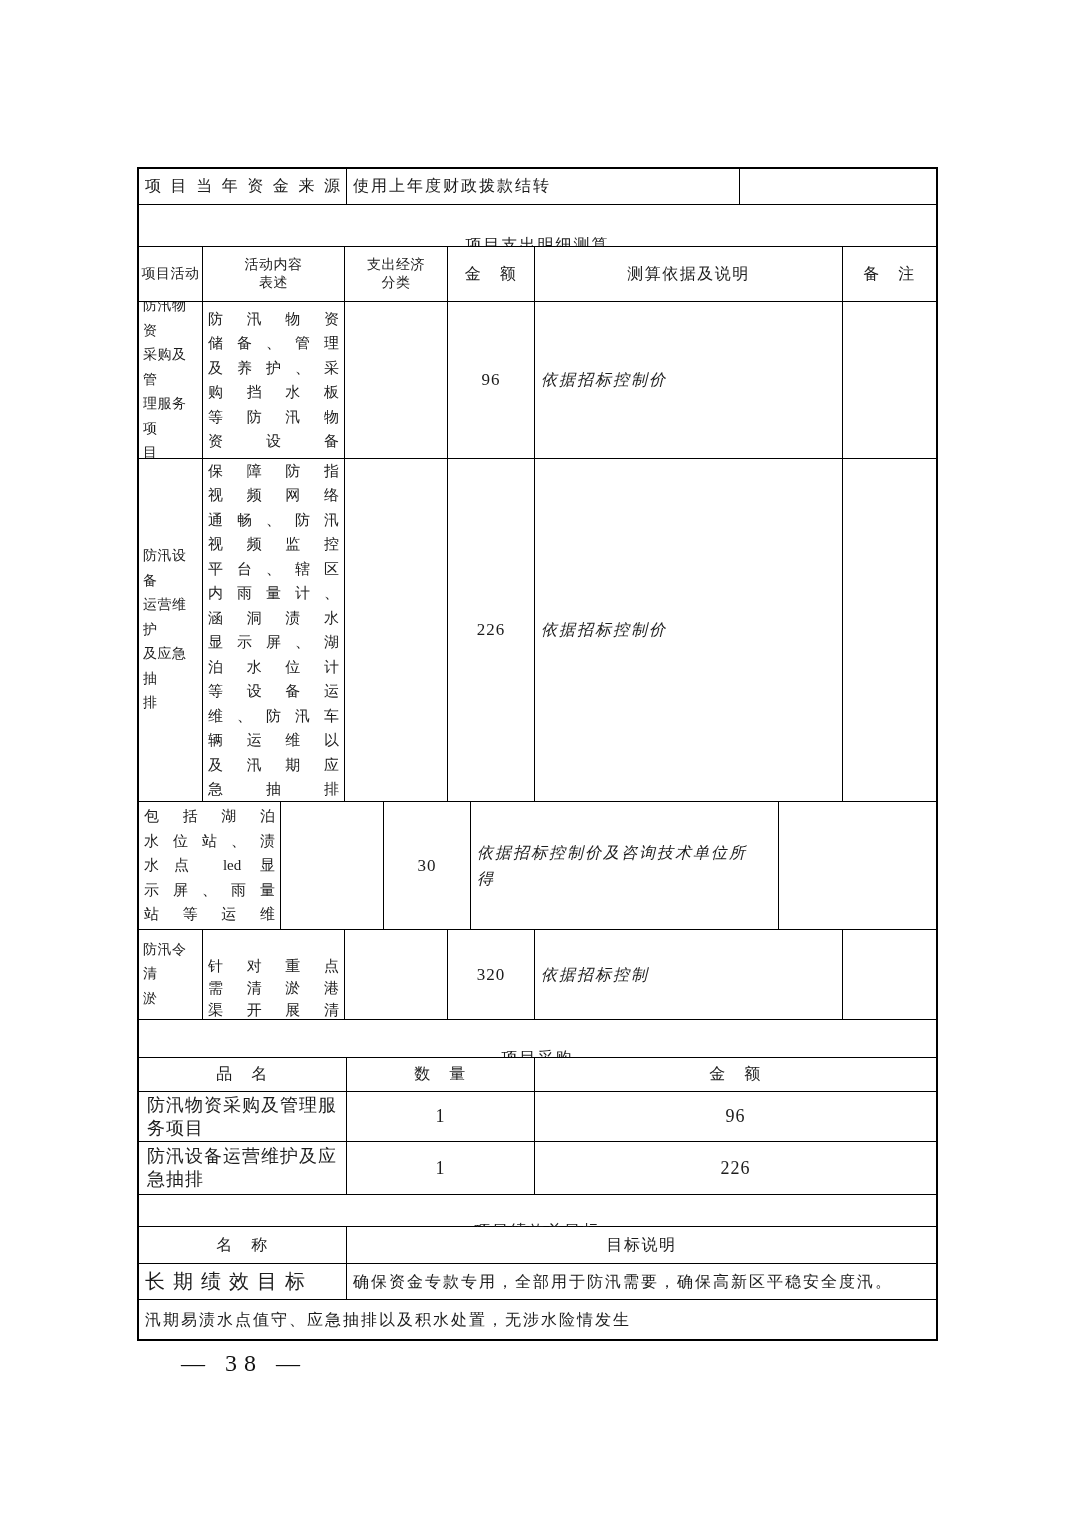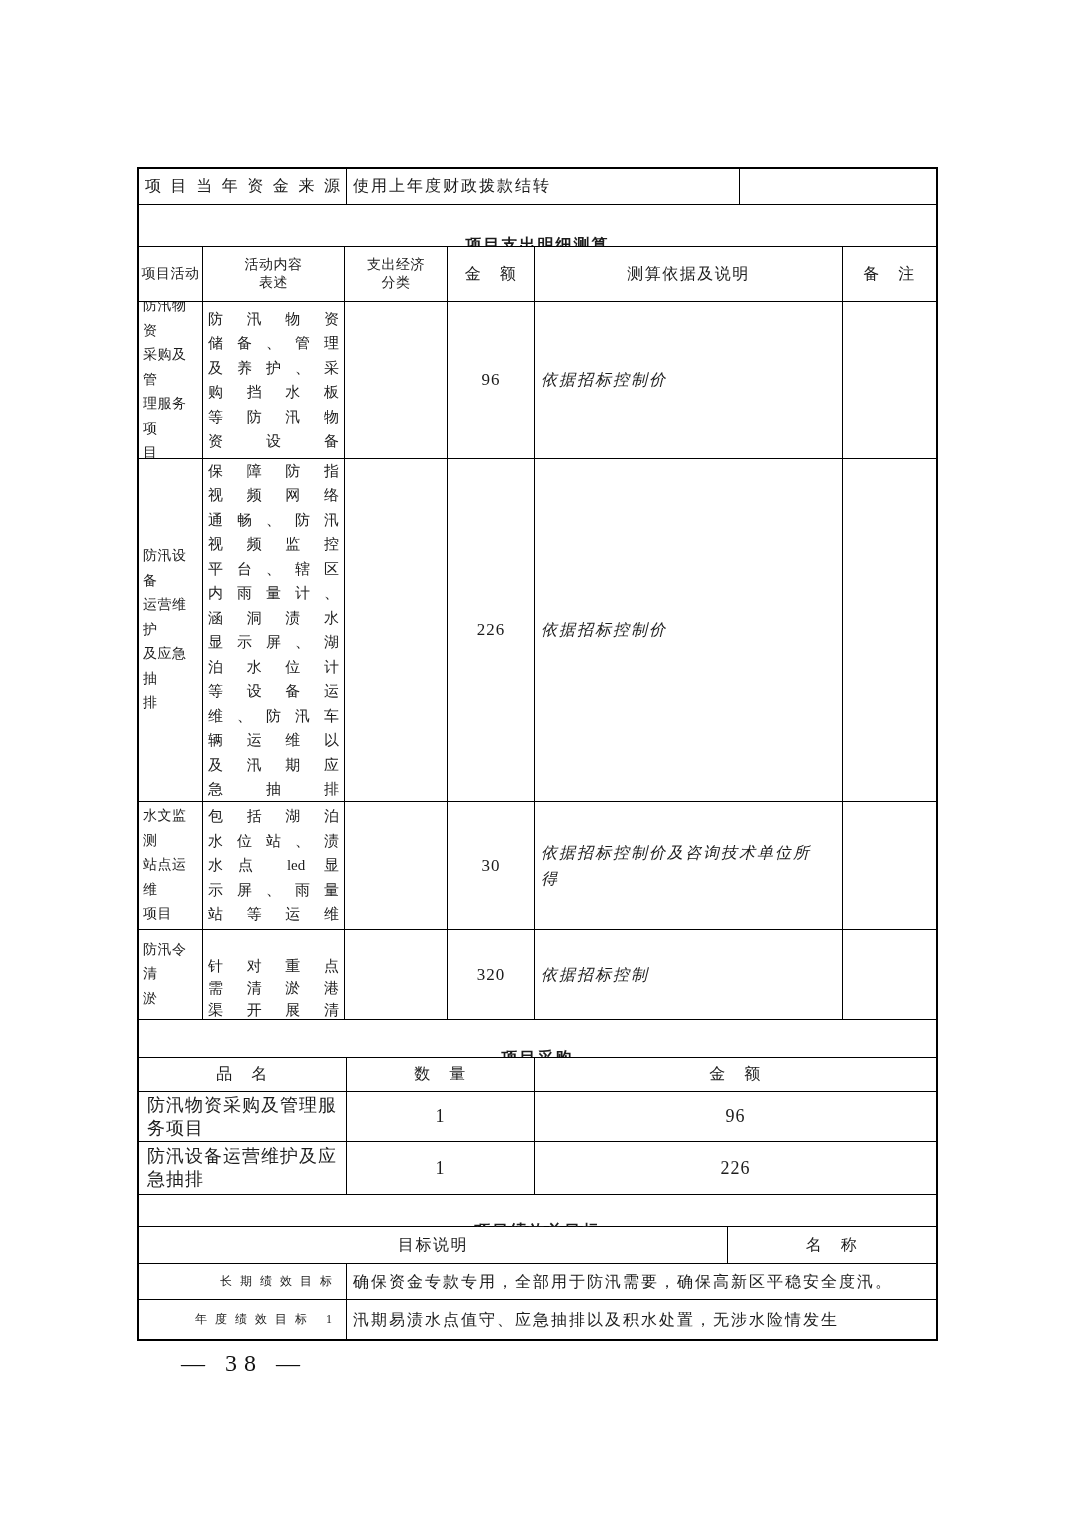--- a/index.html
+++ b/index.html
@@ -27,38 +27,38 @@
   .w308{width:308px;min-width:308px}.w208{width:208px;min-width:208px}
   .w393{width:393px;min-width:393px}.w188{width:188px;min-width:188px}
   .flex1{flex:1}
   
   .h36{height:36px}.h42{height:42px}.h55{height:55px}.h157{height:157px}
   .h343{height:343px}.h128{height:128px}.h90{height:90px}.h38{height:38px}
   .h34{height:34px}.h50{height:50px}.h53{height:53px}.h32{height:32px}
   .h37{height:37px}.h39{height:39px}
   
   .title{justify-content:center;}
-  .title .tx{text-align:center;font-weight:bold;letter-spacing:2px;font-size:16px;margin-top:40px;}
+  .title .tx{text-align:center;font-weight:normal;letter-spacing:2px;font-size:16px;margin-top:40px;}
   .hc .tx{text-align:center;letter-spacing:1.5px;}
   .hc.narrow{padding:0 2px;}
   .hc.narrow .tx{font-size:14px;letter-spacing:0.5px;}
   .pre .tx{white-space:pre-line;}
   .left .tx{text-align:left;letter-spacing:2px;}
   .stretch .tx{text-align:justify;text-align-last:justify;letter-spacing:0;}
   .col1{padding:0 4px;}
   .col1 .tx{white-space:pre-line;font-size:14px;line-height:24.5px;text-align:left;letter-spacing:0.5px;}
   .col2{padding:0 5px;}
   .col2 .tx{white-space:pre-line;font-size:15px;line-height:24.5px;text-align:justify;text-align-last:justify;}
   .col2.tight .tx{line-height:22px;margin-top:48px;}
   .amt .tx{text-align:center;font-size:17px;letter-spacing:1px;}
   .basis .tx{white-space:pre-line;text-align:left;letter-spacing:2px;line-height:26px;font-style:italic;}
   .pname{padding:0 8px;}
   .pname .tx{white-space:pre-line;font-size:18px;line-height:23px;text-align:left;letter-spacing:1px;}
   .pnum .tx{text-align:center;font-size:18px;letter-spacing:1px;}
-  .gname .tx{text-align:right;font-size:12px;letter-spacing:8px;}
+  .gname .tx{text-align:left;font-size:20px;letter-spacing:8px;}
   .gdesc .tx{text-align:left;letter-spacing:2px;font-size:16px;line-height:24px;}
   .pageno{
     position:absolute;left:165px;top:1350px;
     font-size:24px;letter-spacing:7px;color:#111;margin-left:16px;
   }
 </style>
 </head>
 <body>
 
 <div class="sheet">
@@ -162,25 +162,20 @@
       </div>
     <div class="cell w308 basis">
         <div class="tx">依据招标控制价</div>
       </div>
     <div class="cell flex1">
         <div class="tx"></div>
       </div>
   </div>
 
   <div class="row h128">
-    <div class="cell w64 col1">
-        <div class="tx">水文监测
-站点运维
-项目</div>
-      </div>
     <div class="cell w142 col2">
         <div class="tx">包括湖泊
 水位站、渍
 水点 led 显
 示屏、雨量
 站等运维</div>
       </div>
     <div class="cell w103">
         <div class="tx"></div>
       </div>
@@ -265,41 +260,38 @@
       </div>
   </div>
 
   <div class="row h32">
     <div class="cell flex1 title">
       <div class="tx">项目绩效总目标</div>
     </div>
   </div>
 
   <div class="row h37">
+    <div class="cell w208 hc">
+        <div class="tx">名　称</div>
+      </div>
     <div class="cell flex1 hc">
         <div class="tx">目标说明</div>
-      </div>
-    <div class="cell w208 hc">
-        <div class="tx">名　称</div>
       </div>
   </div>
 
   <div class="row h36">
     <div class="cell w208 gname">
         <div class="tx">长期绩效目标</div>
       </div>
     <div class="cell flex1 gdesc">
         <div class="tx">确保资金专款专用，全部用于防汛需要，确保高新区平稳安全度汛。</div>
       </div>
   </div>
 
   <div class="row h39">
-    <div class="cell w208 gname">
-        <div class="tx">年度绩效目标 1</div>
-      </div>
     <div class="cell flex1 gdesc">
         <div class="tx">汛期易渍水点值守、应急抽排以及积水处置，无涉水险情发生</div>
       </div>
   </div>
 
 </div>
 
 <div class="pageno">— 38 —</div>
 
 </body></html>

